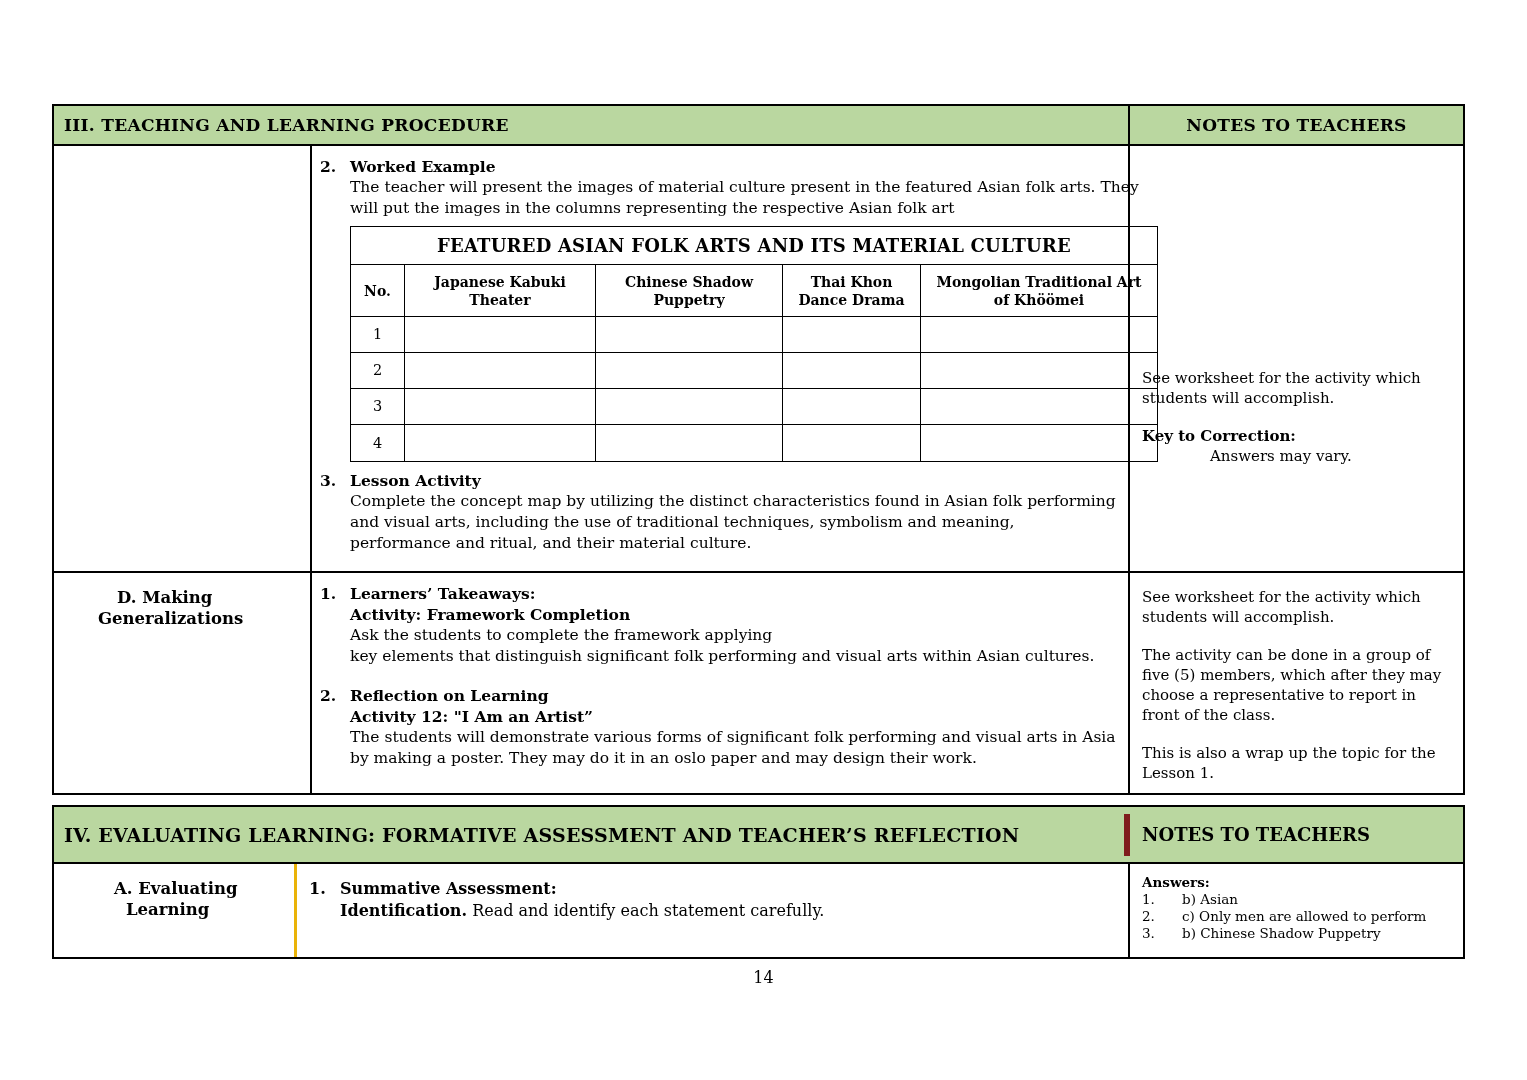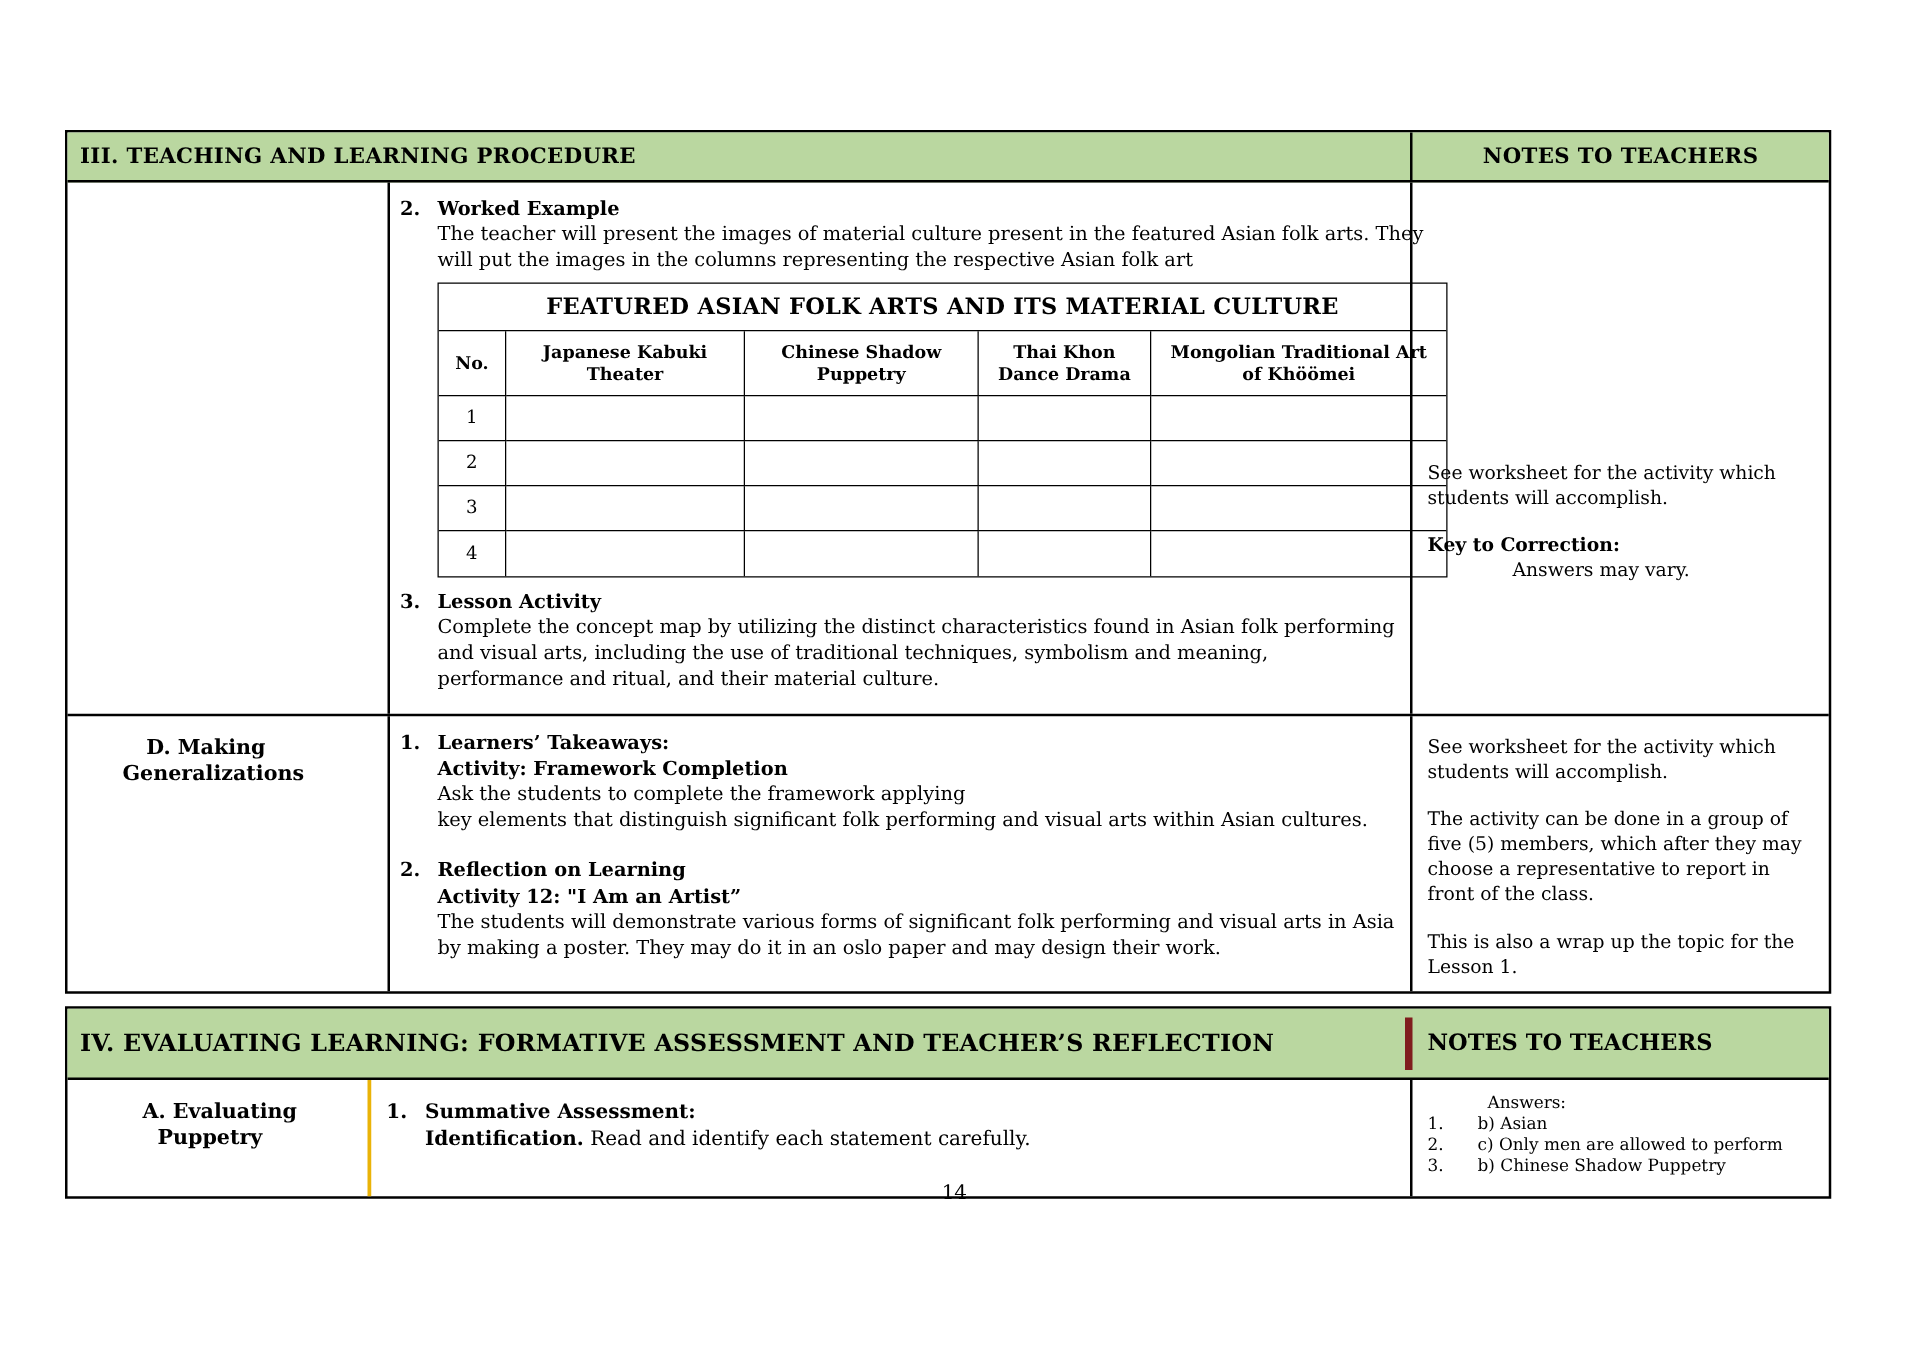--- a/index.html
+++ b/index.html
@@ -81,25 +81,25 @@
   .left-label { padding-top:14px; font-size:16.5px; line-height:21px; }
   #table1 .left-label .l1 { padding-left:63px; }
   #table1 .left-label .l2 { padding-left:44px; }
   #table2 .left-label .l1 { padding-left:60px; }
   #table2 .left-label .l2 { padding-left:72px; }
 
   #table2 .content { padding:14px 10px 10px 12px; font-size:16px; line-height:22px; }
   #table2 .num-item .num { width:31px; }
 
   .notes-small { font-size:13.5px; line-height:17px; padding:10px 12px; }
-  .notes-small .ans-title { font-weight:normal;margin-left:48px; }
+  .notes-small .ans-title { font-weight:bold; }
   .ans-item { display:flex; }
   .ans-item .ans-num { width:40px; flex-shrink:0; }
 
-  .page-number { position:absolute; top:944px; left:0; width:1527px; text-align:center; font-size:16px; }
+  .page-number { position:absolute; top:968px; left:0; width:1527px; text-align:center; font-size:16px; }
 </style>
 </head>
 <body>
 
 <div class="page">
 
   <section class="tbl" id="table1">
 
     <div class="hdr-row">
       <div class="hdr-cell hdr-main">III. TEACHING AND LEARNING PROCEDURE</div>
@@ -211,21 +211,21 @@
   <section class="tbl" id="table2">
 
     <div class="hdr-row">
       <div class="hdr-cell hdr-main">IV. EVALUATING LEARNING: FORMATIVE ASSESSMENT AND TEACHER’S REFLECTION</div>
       <div class="hdr-cell hdr-notes">NOTES TO TEACHERS</div>
     </div>
 
     <div class="row rowA">
       <div class="c1 left-label">
         <div class="l1 bold">A. Evaluating</div>
-        <div class="l2 bold">Puppetry</div>
+        <div class="l2 bold">Learning</div>
       </div>
 
       <div class="c2 content">
         <div class="num-item">
           <div class="num">1.</div>
           <div class="item-body">
             <div class="bold">Summative Assessment:</div>
             <div><span class="bold">Identification.</span><span> Read and identify each statement carefully.</span></div>
           </div>
         </div>

